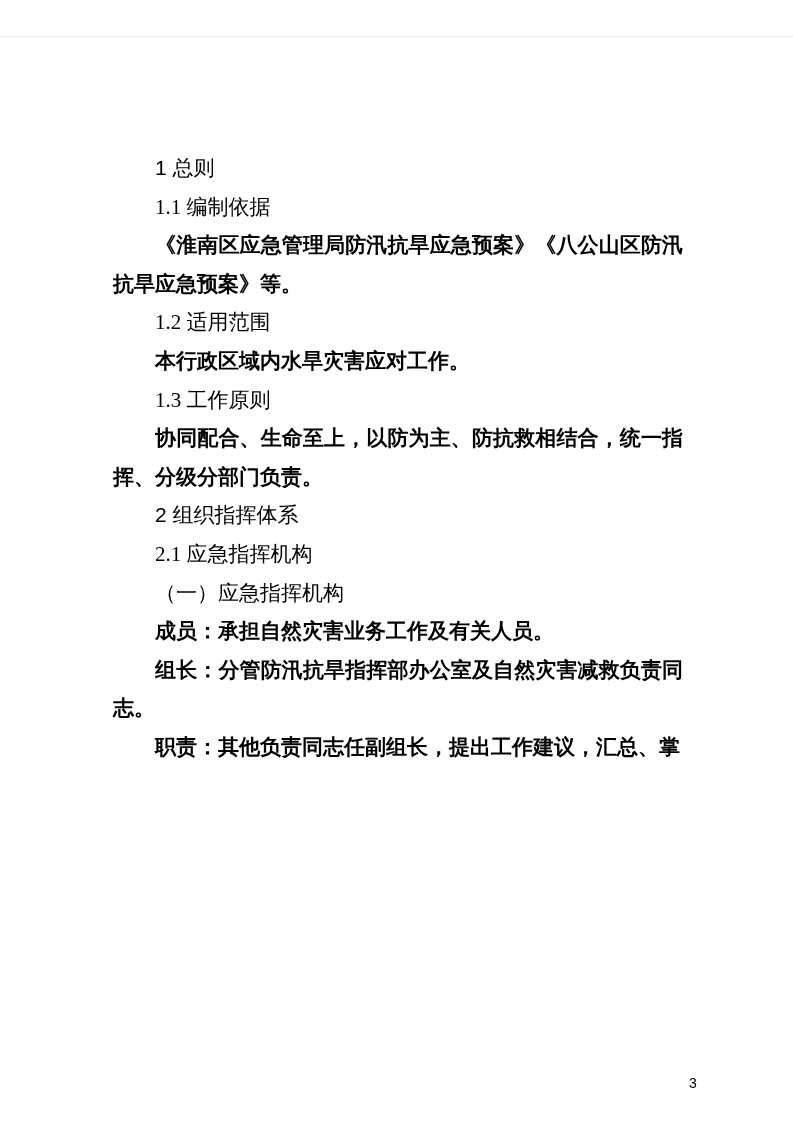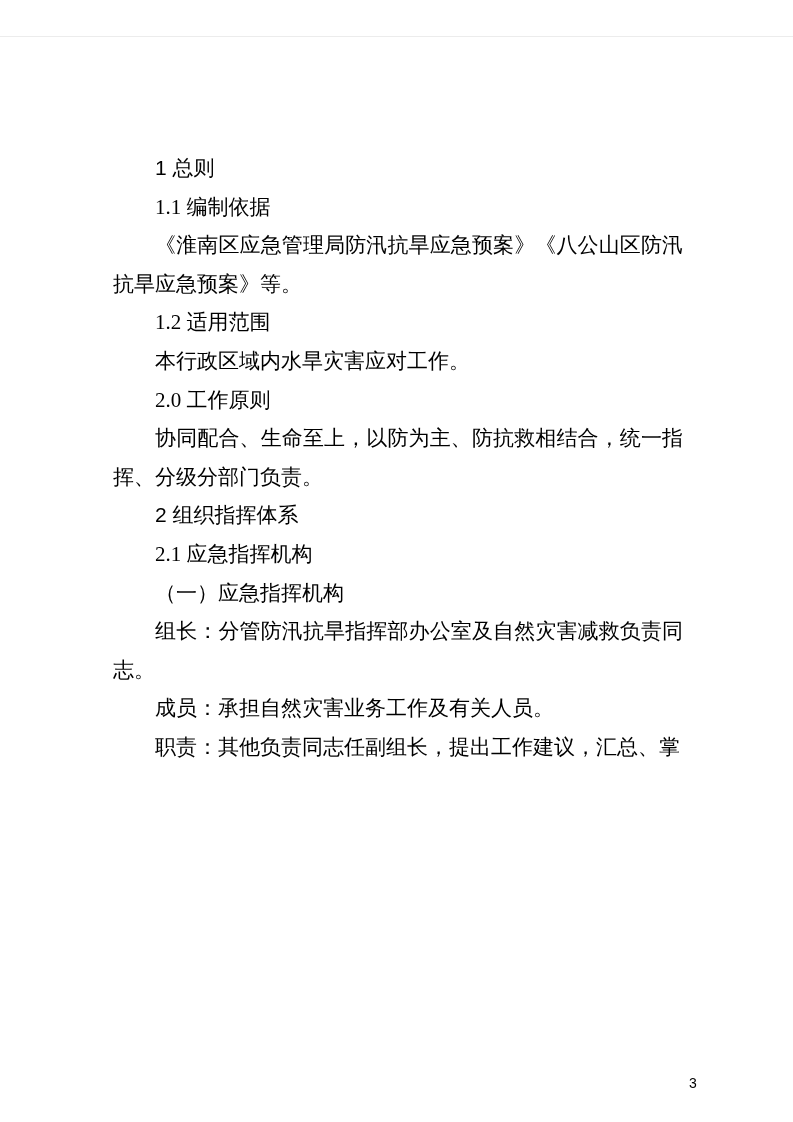--- a/index.html
+++ b/index.html
@@ -37,21 +37,21 @@
   .heading1 {
     font-family: "Liberation Sans", sans-serif;
     font-weight: normal;
   }
   .heading2 {
     font-family: "Liberation Serif", serif;
     font-weight: normal;
   }
   .paragraph {
     font-family: "Liberation Serif", serif;
-    font-weight: normal;
+    font-weight: bold;
   }
   .page-number {
     position: absolute;
     left: 689px;
     top: 1036px;
     font-size: 14px;
     line-height: 20px;
     font-family: "Liberation Sans", sans-serif;
     color: #000000;
   }
@@ -59,23 +59,23 @@
 </head>
 <body>
 
 <div class="page">
   <div class="doc-body">
       <div class="block heading1">1 总则</div>
       <div class="block heading2">1.1 编制依据</div>
       <div class="block paragraph">《淮南区应急管理局防汛抗旱应急预案》《八公山区防汛抗旱应急预案》等。</div>
       <div class="block heading2">1.2 适用范围</div>
       <div class="block paragraph">本行政区域内水旱灾害应对工作。</div>
-      <div class="block heading2">2.0 工作原则</div>
+      <div class="block heading2">1.3 工作原则</div>
       <div class="block paragraph">协同配合、生命至上，以防为主、防抗救相结合，统一指挥、分级分部门负责。</div>
       <div class="block heading1">2 组织指挥体系</div>
       <div class="block heading2">2.1 应急指挥机构</div>
       <div class="block heading2">（一）应急指挥机构</div>
+      <div class="block paragraph">成员：承担自然灾害业务工作及有关人员。</div>
       <div class="block paragraph">组长：分管防汛抗旱指挥部办公室及自然灾害减救负责同志。</div>
-      <div class="block paragraph">成员：承担自然灾害业务工作及有关人员。</div>
       <div class="block paragraph">职责：其他负责同志任副组长，提出工作建议，汇总、掌</div>
     </div>
   <div class="page-number">3</div>
 </div>
 
 </body></html>

